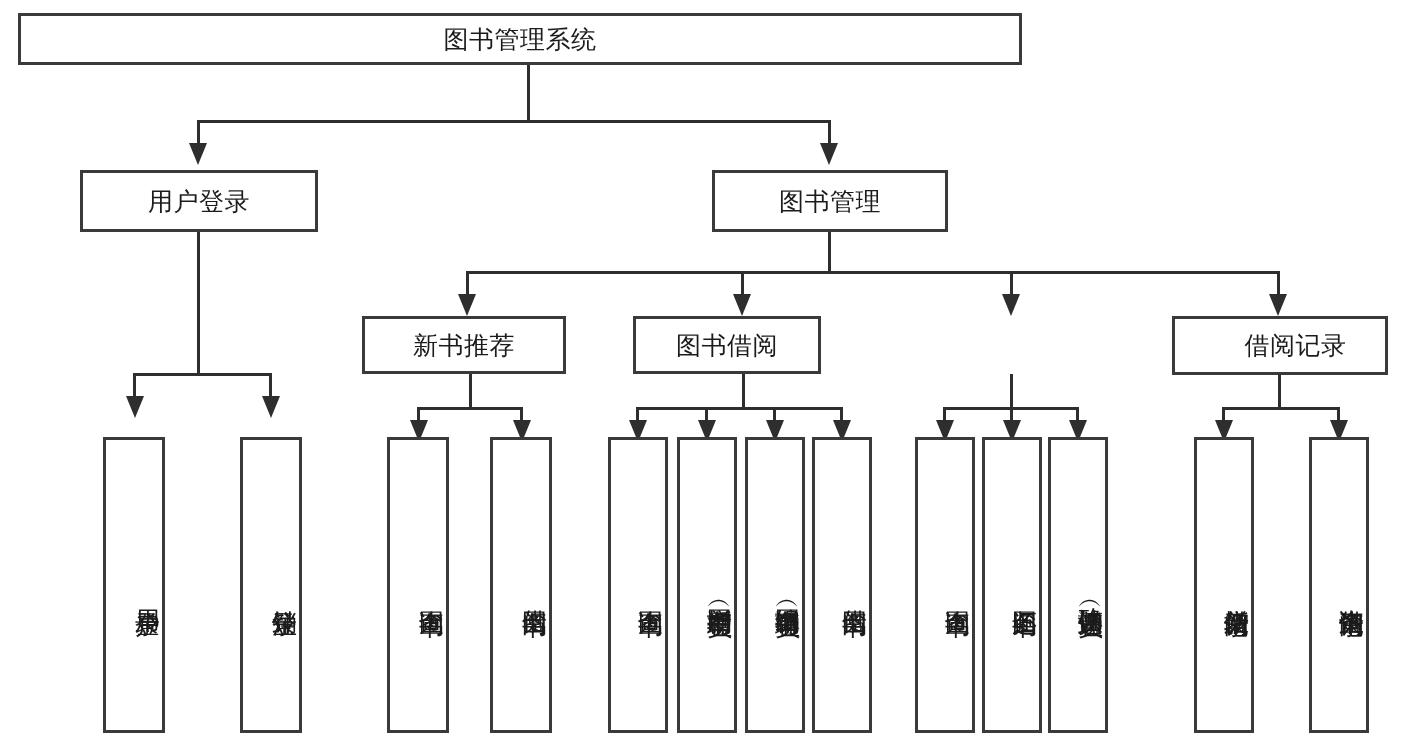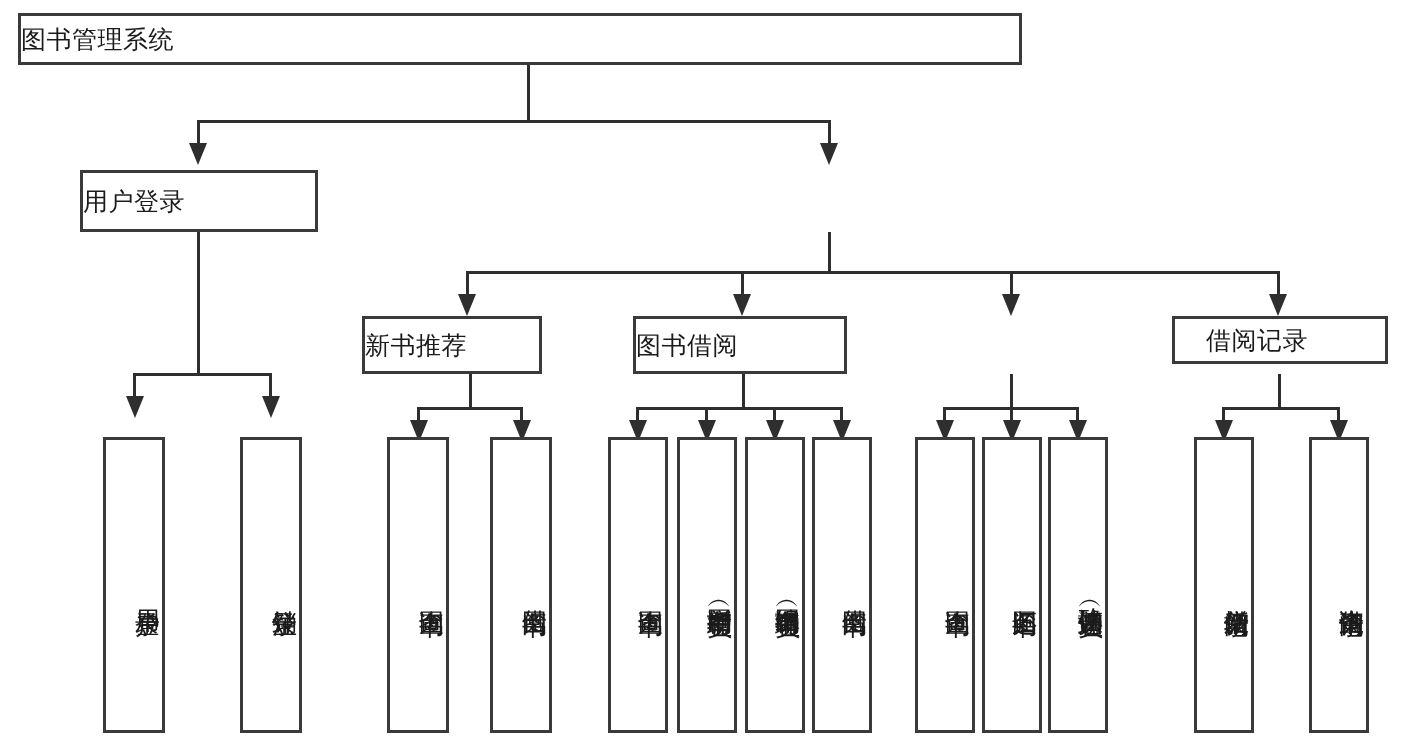--- a/index.html
+++ b/index.html
@@ -17,20 +17,21 @@
     background: #ffffff;
     overflow: hidden;
   }
   .node {
     position: absolute;
     box-sizing: border-box;
     border: 3px solid #3a3a3a;
     background: #ffffff;
     display: flex;
     align-items: center;
+    justify-content: center;
     color: #1b1b1b;
   }
   .node.h {
     font-size: 25px;
     letter-spacing: 0.5px;
   }
   .node.v {
     writing-mode: vertical-rl;
     text-orientation: upright;
     font-size: 25px;
@@ -78,47 +79,50 @@
 
   <div class="edge vline" style="left:527px; top:65px; height:57px;"></div>
   <div class="edge hline" style="left:197px; top:120px; width:634px;"></div>
   <div class="edge vline" style="left:197px; top:120px; height:25px;"></div>
   <div class="edge vline" style="left:828px; top:120px; height:25px;"></div>
   <div class="arrow" style="left:189px; top:143px;"></div>
   <div class="arrow" style="left:820px; top:143px;"></div>
 
   <div class="node h" style="left:80px; top:170px; width:238px; height:62px;">
     <span>用户登录</span>
+  </div>
+  <div class="node h" style="left:712px; top:170px; width:236px; height:62px;">
+    <span>图书管理</span>
   </div>
 
   <div class="edge vline" style="left:197px; top:232px; height:143px;"></div>
   <div class="edge hline" style="left:133px; top:373px; width:139px;"></div>
   <div class="edge vline" style="left:133px; top:373px; height:25px;"></div>
   <div class="edge vline" style="left:269px; top:373px; height:25px;"></div>
   <div class="arrow" style="left:126px; top:396px;"></div>
   <div class="arrow" style="left:262px; top:396px;"></div>
 
   <div class="edge vline" style="left:828px; top:232px; height:41px;"></div>
   <div class="edge hline" style="left:466px; top:271px; width:814px;"></div>
   <div class="edge vline" style="left:466px; top:271px; height:25px;"></div>
   <div class="edge vline" style="left:741px; top:271px; height:25px;"></div>
   <div class="edge vline" style="left:1010px; top:271px; height:25px;"></div>
   <div class="edge vline" style="left:1277px; top:271px; height:25px;"></div>
   <div class="arrow" style="left:458px; top:294px;"></div>
   <div class="arrow" style="left:733px; top:294px;"></div>
   <div class="arrow" style="left:1002px; top:294px;"></div>
   <div class="arrow" style="left:1269px; top:294px;"></div>
 
-  <div class="node h" style="left:362px; top:316px; width:180px; height:58px;">
+  <div class="node h" style="left:362px; top:316px; width:204px; height:58px;">
     <span>新书推荐</span>
   </div>
-  <div class="node h" style="left:633px; top:316px; width:214px; height:58px;">
+  <div class="node h" style="left:633px; top:316px; width:188px; height:58px;">
     <span>图书借阅</span>
   </div>
-  <div class="node h" style="left:1172px; top:316px; width:216px; height:48px;padding-left:31px;">
+  <div class="node h" style="left:1172px; top:316px; width:216px; height:59px;padding-left:31px;">
     <span>借阅记录</span>
   </div>
 
   <div class="edge vline" style="left:469px; top:374px; height:35px;"></div>
   <div class="edge hline" style="left:417px; top:407px; width:106px;"></div>
   <div class="edge vline" style="left:417px; top:407px; height:18px;"></div>
   <div class="edge vline" style="left:520px; top:407px; height:18px;"></div>
   <div class="arrow" style="left:410px; top:420px;"></div>
   <div class="arrow" style="left:513px; top:420px;"></div>
 

